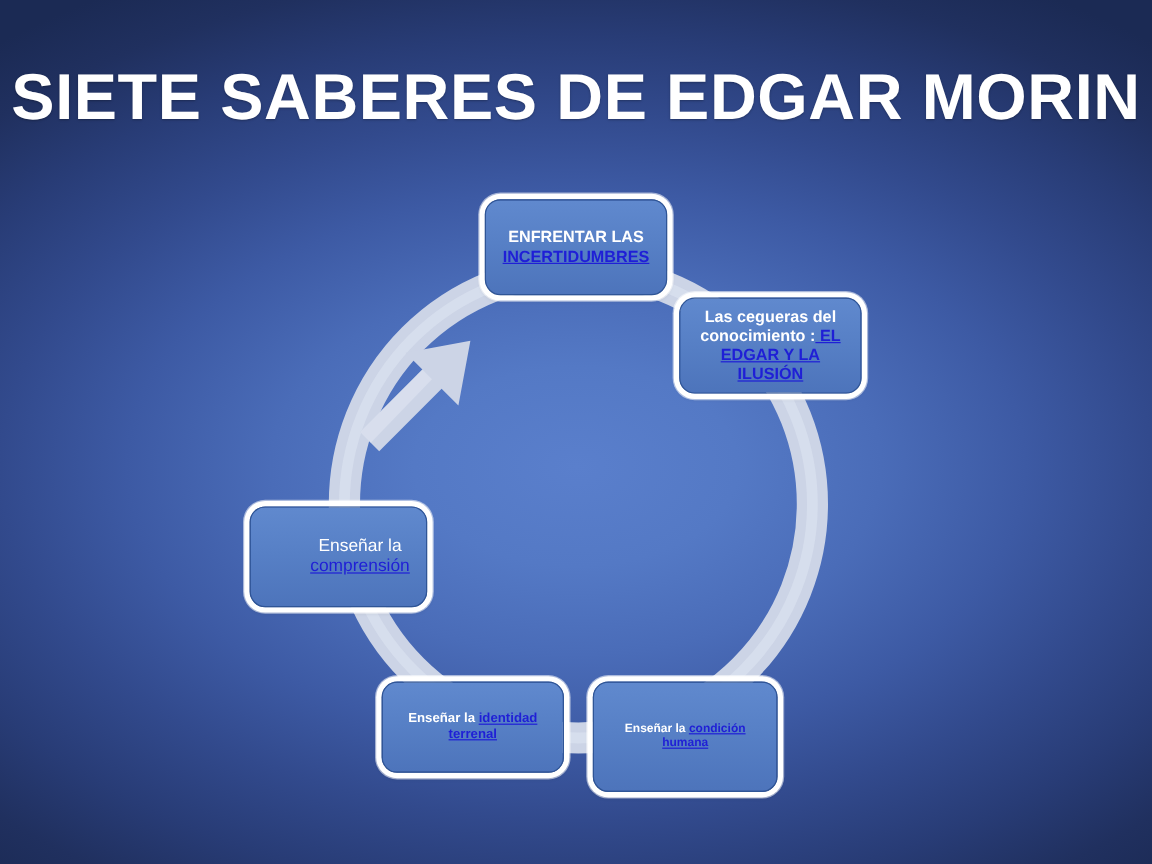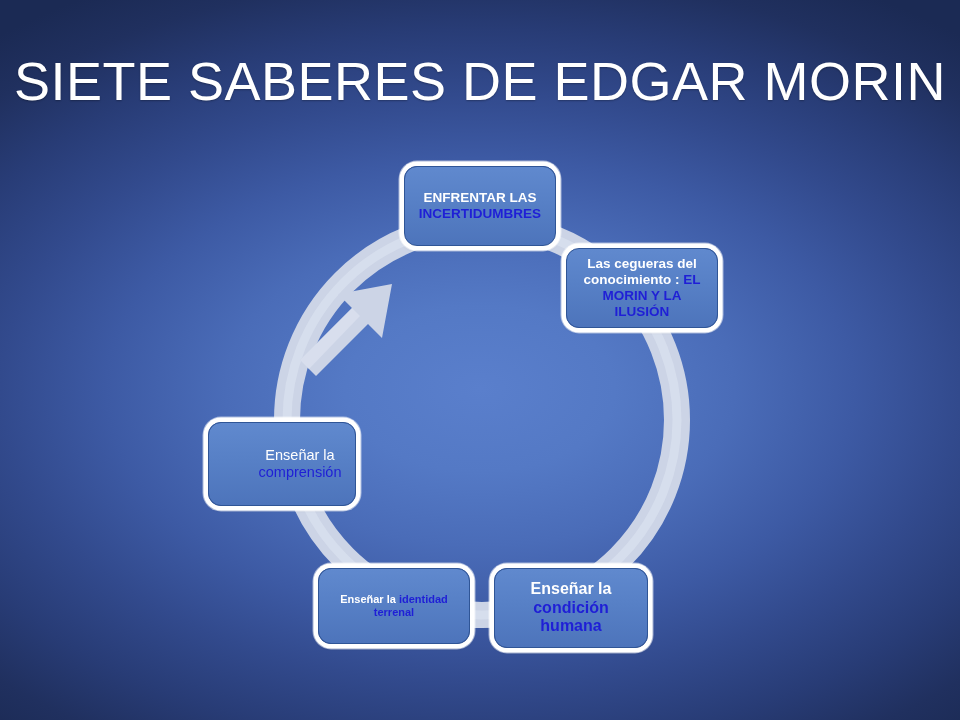--- a/index.html
+++ b/index.html
@@ -28,21 +28,21 @@
 
   
   #title {
     position: absolute;
     left: 0;
     top: 52px;
     width: 960px;
     text-align: center;
     color: #ffffff;
     font-size: 54px;
-    font-weight: 400;
+    font-weight: 700;
     letter-spacing: 0.5px;
     line-height: 1.1;
     text-shadow: 0 1px 2px rgba(0,0,0,0.28);
     white-space: nowrap;
   }
 
   
   #cycle {
     position: absolute;
     left: 0;
@@ -80,28 +80,29 @@
   .node .txt {
     display: block;
     width: 100%;
     text-align: center;
   }
   .node.bold .txt { font-weight: bold; }
   .node.light .txt { font-weight: 400; }
 
   .lnk {
     color: #1f1fd6;
+    text-decoration: underline;
     text-underline-offset: 1px;
   }
 
   
   #node-incertidumbres { left: 404px; top: 36px;  width: 152px; height: 80px;  font-size: 13.5px; }
   #node-cegueras       { left: 566px; top: 118px; width: 152px; height: 80px;  font-size: 13.5px; }
   #node-principios     { left: 608px; top: 292px; width: 155px; height: 86px;  font-size: 13.5px; }
-  #node-condicion      { left: 494px; top: 438px; width: 154px; height: 80px;  font-size: 16px; }
+  #node-condicion      { left: 494px; top: 438px; width: 154px; height: 92px;  font-size: 10px; }
   #node-identidad      { left: 318px; top: 438px; width: 152px; height: 76px;  font-size: 11px; }
   #node-comprension    { left: 208px; top: 292px; width: 148px; height: 84px;  font-size: 14.5px; padding-left: 44px; }
   #node-etica          { left: 240px; top: 118px; width: 152px; height: 78px;  font-size: 14.5px; }
 </style>
 </head>
 <body>
 
 <div id="slide">
 
   <div id="title">SIETE SABERES DE EDGAR MORIN</div>
@@ -125,21 +126,21 @@
                  Z" fill="#ccd4e6"></path>
         <path d="M 300 230 L 352 178 L 360 186 L 309 239 Z" fill="#dfe5f2" opacity="0.6"></path>
       </g>
     </svg>
 
     <div class="node bold" id="node-incertidumbres">
       <span class="txt"><span>ENFRENTAR LAS</span><br><span class="lnk">INCERTIDUMBRES</span></span>
     </div>
 
     <div class="node bold" id="node-cegueras">
-      <span class="txt"><span>Las cegueras del conocimiento :</span><span class="lnk"> EL MORIN Y LA ILUSIÓN</span></span>
+      <span class="txt"><span>Las cegueras del conocimiento :</span><span class="lnk"> EL EDGAR Y LA ILUSIÓN</span></span>
     </div>
 
 
     <div class="node bold" id="node-condicion">
       <span class="txt"><span>Enseñar la </span><span class="lnk">condición humana</span></span>
     </div>
 
     <div class="node bold" id="node-identidad">
       <span class="txt"><span>Enseñar la </span><span class="lnk">identidad terrenal</span></span>
     </div>

